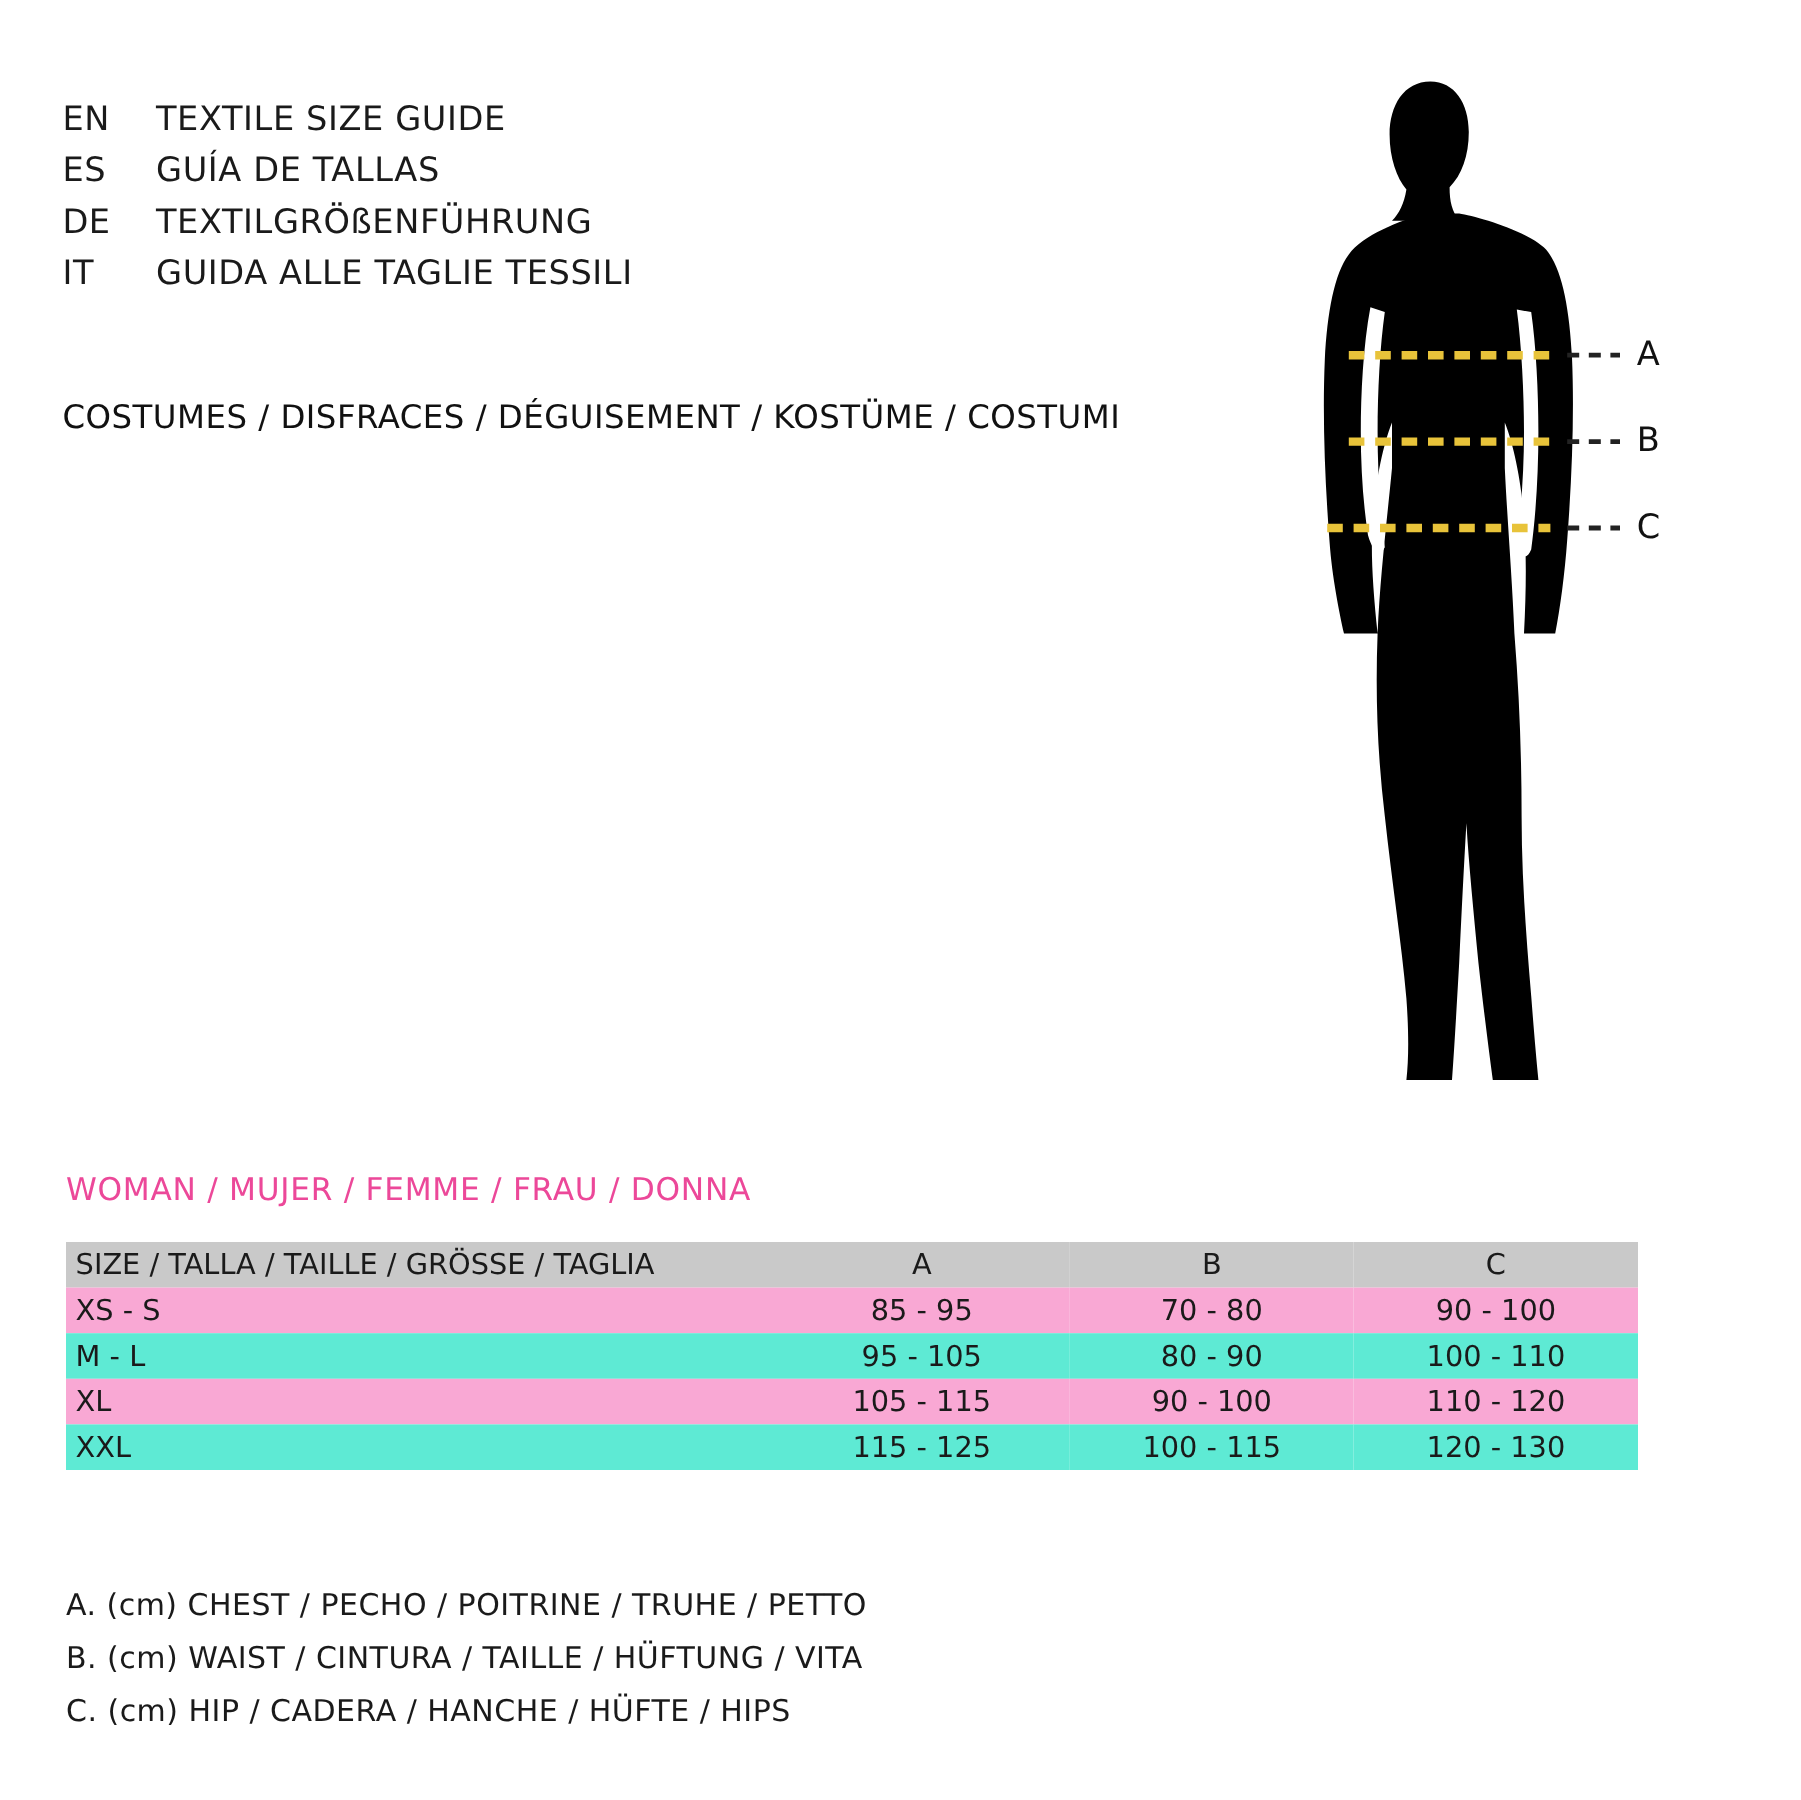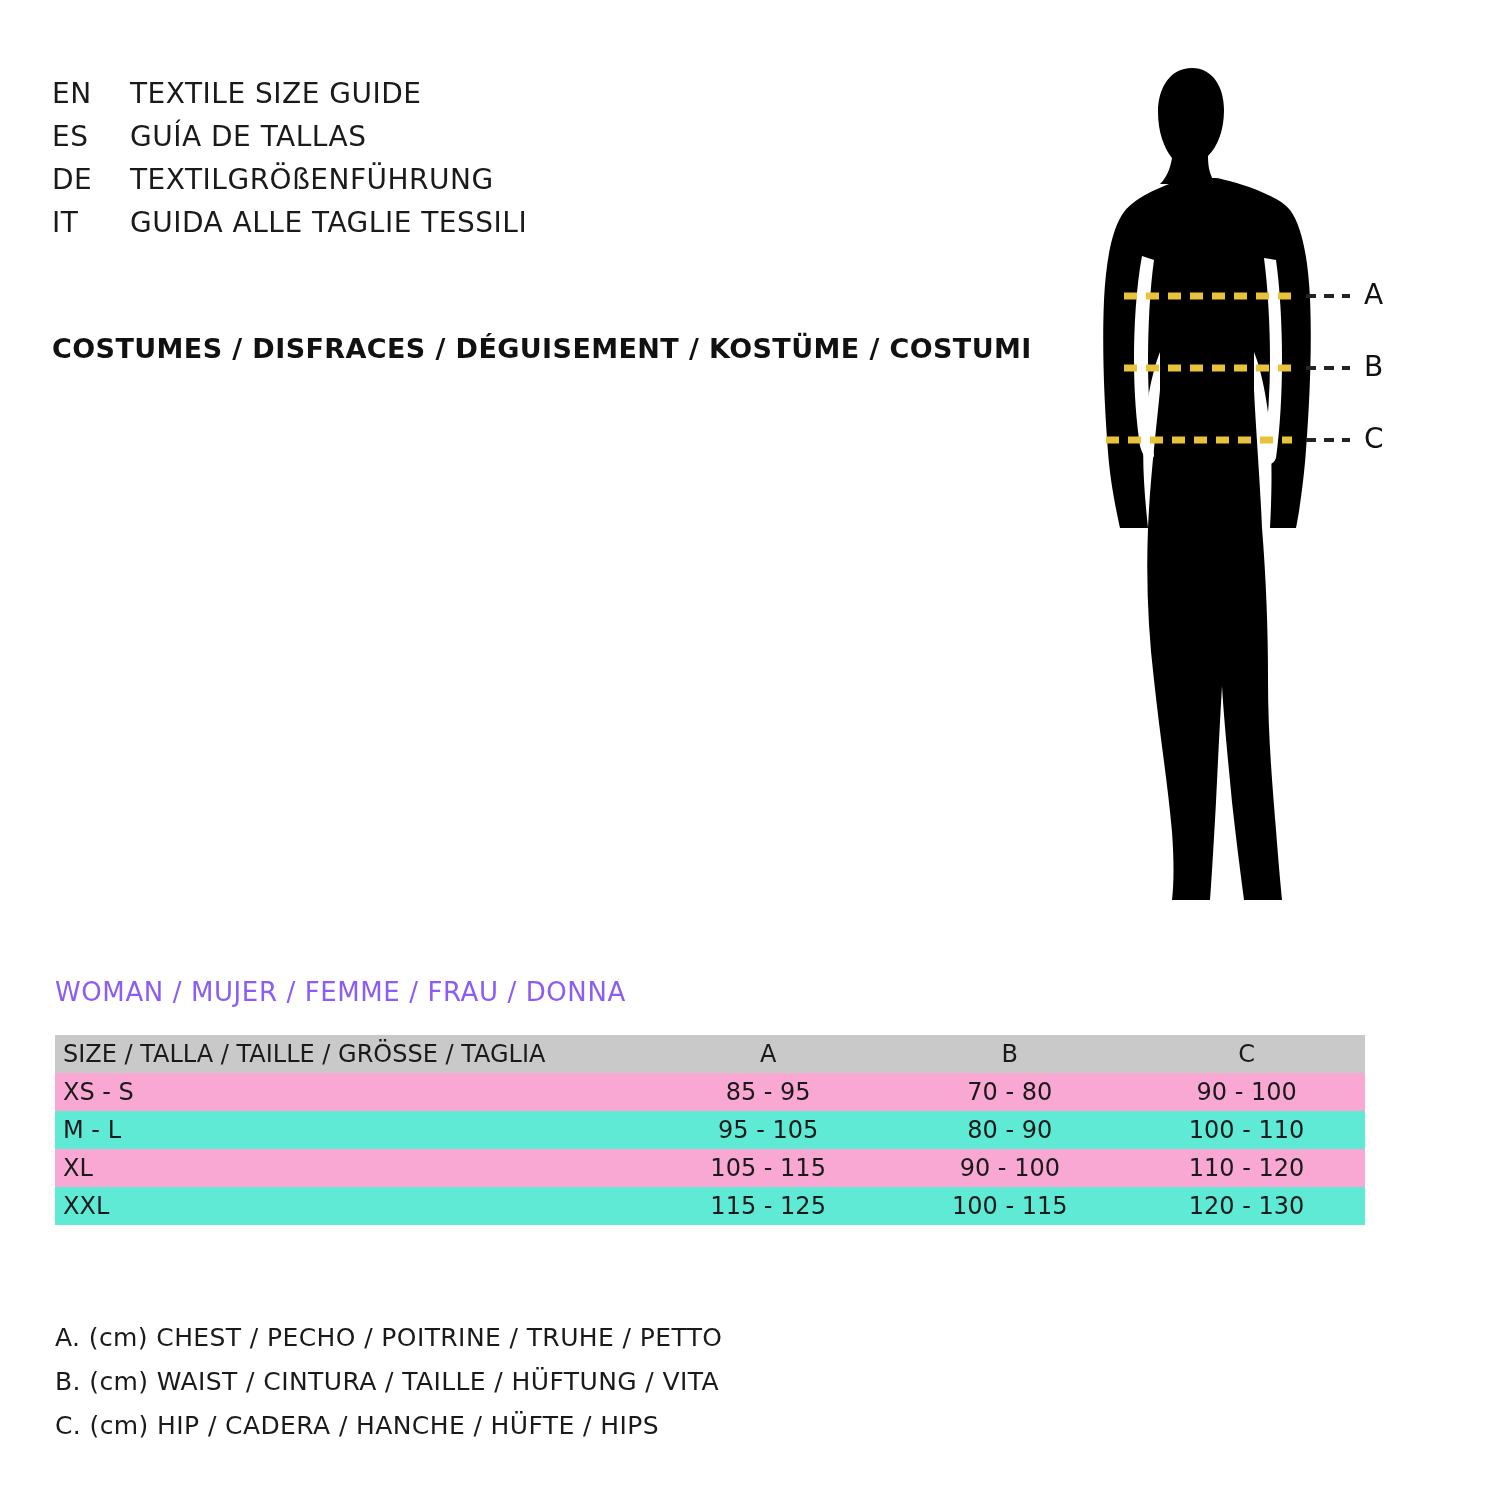--- a/index.html
+++ b/index.html
@@ -18,40 +18,40 @@
 
   
   #lang-block {
     position: absolute;
     left: 52px;
     top: 72px;
     width: 960px;
   }
   .lang-row {
     display: flex;
-    align-items: center;
+    align-items: flex-end;
     height: 43px;
     font-size: 28px;
     letter-spacing: 0.5px;
     color: #1a1a1a;
   }
   .lang-code {
     width: 78px;
     flex: 0 0 78px;
   }
   .lang-text {
     flex: 1 1 auto;
   }
 
   #category-line {
     position: absolute;
     left: 52px;
     top: 333px;
     font-size: 27px;
-    font-weight: bold;
+    font-weight: normal;
     letter-spacing: 0.4px;
     color: #111111;
   }
 
   
   #figure-area {
     position: absolute;
     left: 1020px;
     top: 60px;
     width: 440px;
@@ -72,21 +72,21 @@
   #label-b { left: 344px; top: 290px; }
   #label-c { left: 344px; top: 362px; }
 
   
   #table-title {
     position: absolute;
     left: 55px;
     top: 977px;
     font-size: 26px;
     letter-spacing: 0.6px;
-    color: #8b5cf6;
+    color: #ec4899;
   }
   #size-table {
     position: absolute;
     left: 55px;
     top: 1035px;
     width: 1310px;
     border-collapse: collapse;
     font-size: 24px;
     color: #1a1a1a;
   }

